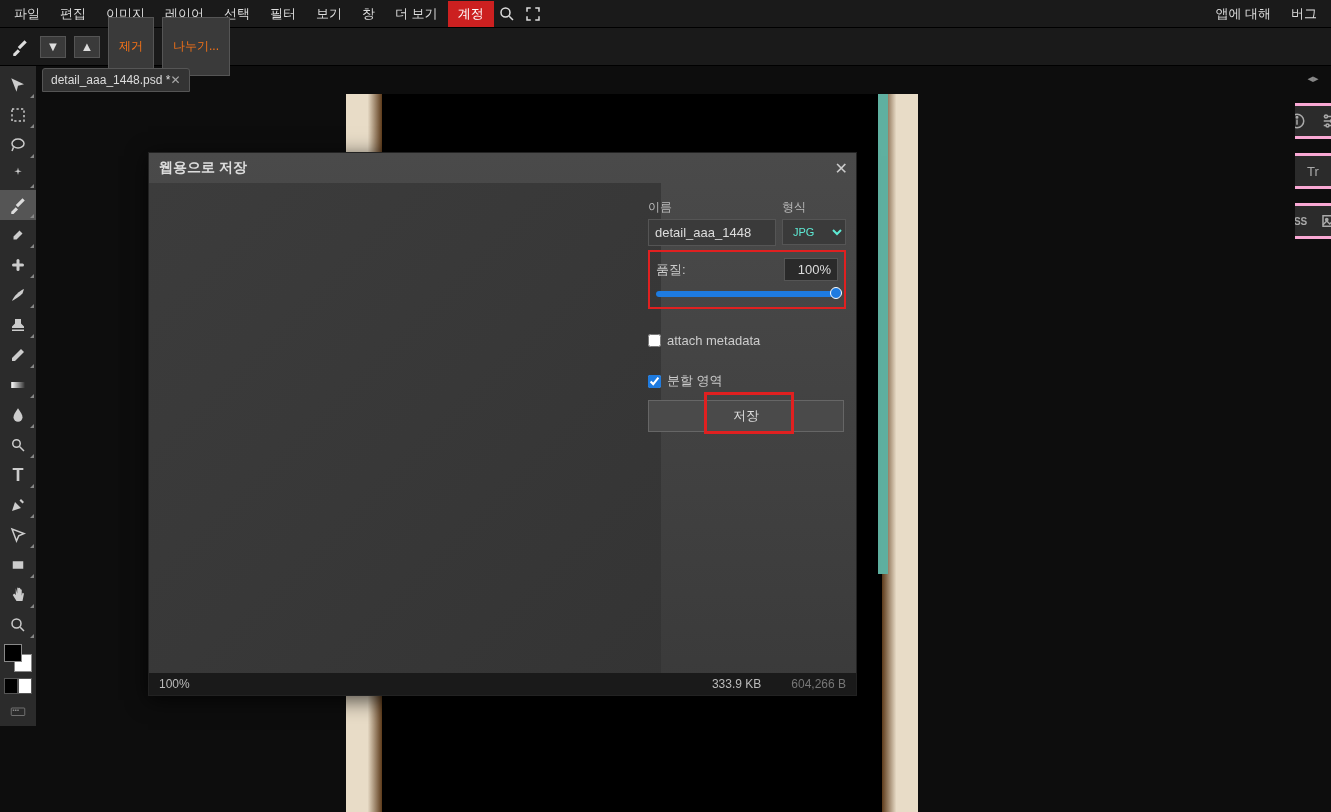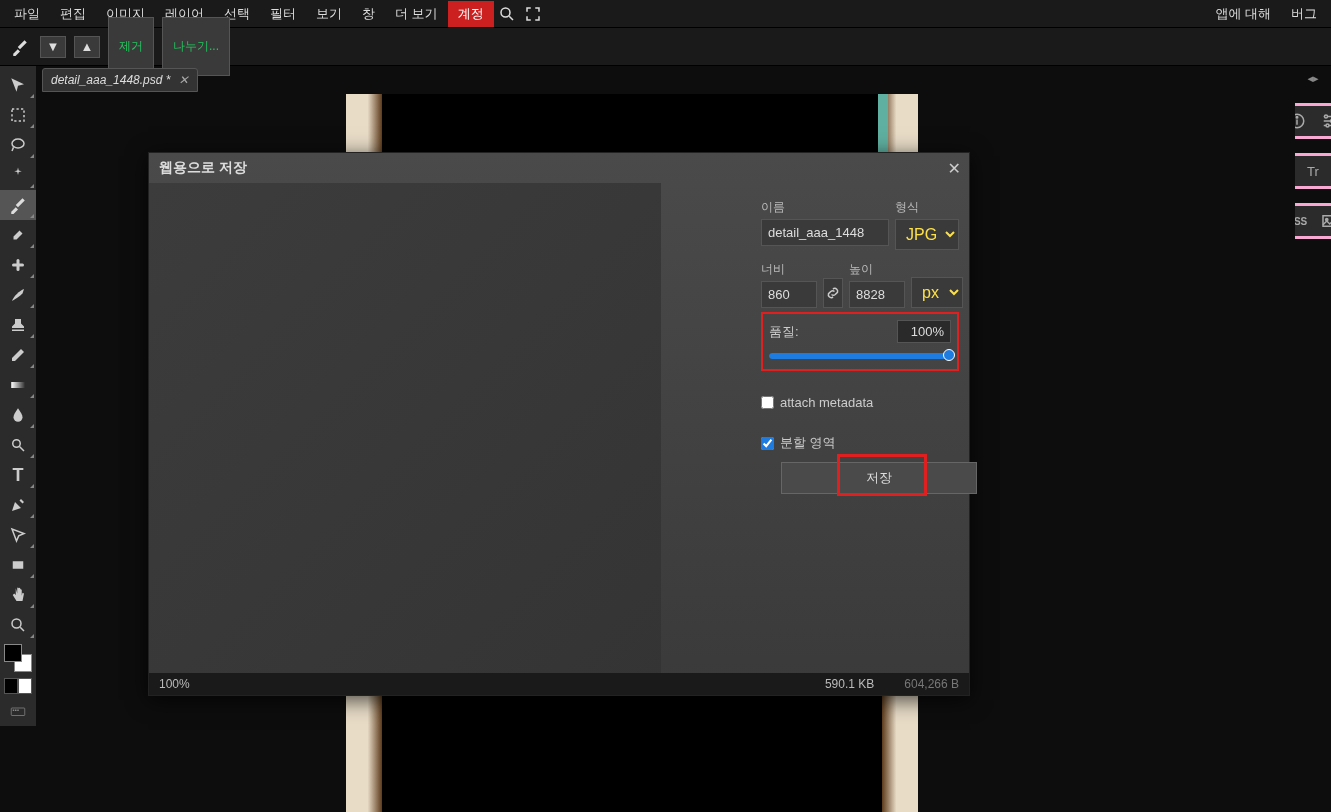--- a/index.html
+++ b/index.html
@@ -8,21 +8,21 @@
 
 .menubar { background: #1a1a1a; height: 28px; display: flex; align-items: center; padding: 0 4px; border-bottom: 1px solid #000; }
 .menubar-item { padding: 4px 10px; color: #ddd; cursor: pointer; font-size: 13px; }
 .menubar-item.highlight { background: #cc2020; color: #fff; }
 .menubar-spacer { flex: 1; }
 .menubar-icon { width: 22px; height: 22px; display: flex; align-items: center; justify-content: center; margin: 0 2px; color: #ddd; }
 
 
 .optionsbar { background: #1a1a1a; height: 38px; display: flex; align-items: center; padding: 0 8px; gap: 8px; border-bottom: 1px solid #000; }
 .opt-brush { width: 24px; height: 24px; display:flex; align-items:center; justify-content:center; }
-.opt-btn { background: #3a3a3a; border: 1px solid #555; padding: 20px 10px; color: #22c55e; font-size: 12px; cursor: pointer; }
+.opt-btn { background: #3a3a3a; border: 1px solid #555; padding: 20px 10px; color: #f97316; font-size: 12px; cursor: pointer; }
 .opt-arrow { background: #3a3a3a; border: 1px solid #555; width: 26px; height: 22px; display:flex; align-items:center; justify-content:center; color:#ddd; }
 
 
 .tools-panel { position: absolute; left: 0; top: 66px; width: 36px; background: #2b2b2b; display: flex; flex-direction: column; padding-top: 4px; }
 .tool { width: 36px; height: 30px; display: flex; align-items: center; justify-content: center; position: relative; cursor: pointer; color: #ccc; }
 .tool.active { background: #555; }
 .tool-corner { position: absolute; bottom: 2px; right: 2px; width: 0; height: 0; border-left: 4px solid transparent; border-bottom: 4px solid #888; }
 .swatch-box { width: 28px; height: 28px; margin: 4px auto; position: relative; }
 .swatch-fg { position: absolute; top: 0; left: 0; width: 18px; height: 18px; background: #000; border: 1px solid #888; }
 .swatch-bg { position: absolute; bottom: 0; right: 0; width: 18px; height: 18px; background: #fff; border: 1px solid #888; }
@@ -30,58 +30,58 @@
 .mask-mode div { flex:1; border:1px solid #555; }
 
 
 .right-panel { position: absolute; right: 0; top: 66px; width: 36px; display: flex; flex-direction: column; gap: 14px; padding-top: 6px; align-items:center; }
 .right-panel .grp { background: #2b2b2b; border: 3px solid #f9a8d4; border-radius: 8px; display:flex; }
 .right-icon { width: 32px; height: 30px; display: flex; align-items: center; justify-content: center; color: #aaa; cursor:pointer; }
 .expand-icon { align-self: center; color: #888; font-size: 11px; margin-bottom: 4px; }
 
 
 .tabbar { position: absolute; left: 42px; top: 68px; display: flex; }
-.doc-tab { background: #333; border: 1px solid #555; padding: 4px 8px; display: flex; align-items: center; gap: 8px; font-size: 12px; color: #ddd; border-radius: 3px 3px 0 0; font-style: italic; }
+.doc-tab { background: #333; border: 1px solid #555; padding: 4px 8px; display: flex; align-items: center; font-size: 12px; color: #ddd; border-radius: 3px 3px 0 0; }
 .doc-tab .close { color: #aaa; cursor: pointer; }
 
 
 .canvas-area { position: absolute; left: 36px; top: 94px; right: 36px; bottom: 0; background: #0d0d0d; overflow: hidden; }
 .canvas-doc { position: absolute; left: 310px; top: 0; width: 572px; height: 812px; }
 .canvas-frame-l { position: absolute; left: 0; top: 0; width: 36px; height: 100%; background: linear-gradient(90deg, #e8dcc7 0%, #e8dcc7 60%, #5c3a1a 100%); }
 .canvas-frame-r { position: absolute; right: 0; top: 0; width: 36px; height: 100%; background: linear-gradient(90deg, #5c3a1a 0%, #e8dcc7 40%); }
 .canvas-frame-r2 { position: absolute; right: 30px; top: 0; width: 10px; height: 480px; background: #5fb0a0; }
 .canvas-center { position: absolute; left: 36px; right: 36px; top: 0; bottom: 0; background: #000; }
 .sel-border { border: 1px dashed #aaa; position:absolute; }
 
 
-.dialog { position: absolute; left: 148px; top: 152px; width: 822px; height: 544px; background: linear-gradient(180deg, #4a4a4a, #3a3a3a); border: 1px solid #222; box-shadow: 0 4px 20px rgba(0,0,0,0.7); }
+.dialog { position: absolute; left: 148px; top: 152px; width: 709px; height: 544px; background: linear-gradient(180deg, #4a4a4a, #3a3a3a); border: 1px solid #222; box-shadow: 0 4px 20px rgba(0,0,0,0.7); }
 .dialog-title { height: 30px; display: flex; align-items: center; padding: 0 10px; color: #ddd; font-size: 14px; font-weight: bold; }
 .dialog-close { position: absolute; right: 8px; top: 6px; color: #ccc; cursor: pointer; font-size: 16px; }
 .dialog-body { position: absolute; top: 30px; left: 0; right: 0; bottom: 0; }
 .preview-pane { position: absolute; left: 0; top: 0; width: 512px; bottom: 0; background: linear-gradient(135deg, #3c3c3c, #343434); }
 .status-bar { position: absolute; bottom: 0; left: 0; right: 0; height: 22px; background: #1a1a1a; display: flex; align-items: center; padding: 0 10px; gap: 30px; color: #bbb; font-size: 12px; }
 .status-bar .s1 { }
 .status-bar .spacer { flex: 1; }
 .settings-pane { position: absolute; right: 0; top: 0; width: 218px; bottom: 22px; padding: 10px 10px; }
 .form-row { display: flex; gap: 6px; margin-bottom: 4px; }
 .form-label { font-size: 12px; color: #bbb; margin-bottom: 3px; margin-top: 6px; }
 .form-col { flex: 1; display: flex; flex-direction: column; }
 .input-text { background: #3a3a3a; border: 1px solid #555; color: #ddd; padding: 5px 6px; font-size: 13px; width: 100%; }
 .input-num { background: #3a3a3a; border: 1px solid #555; color: #ddd; padding: 5px 6px; font-size: 13px; width: 56px; text-align: left; }
-.select { background: #3a3a3a; border: 1px solid #555; color: #fde047; padding: 5px 6px; font-size: 16px; width: 64px; }
+.select { background: #3a3a3a; border: 1px solid #555; color: #5eead4; padding: 5px 6px; font-size: 11px; width: 64px; }
 .link-btn { width: 26px; height: 30px; background: #3a3a3a; border: 1px solid #555; display:flex; align-items:center; justify-content:center; color:#ddd; align-self:flex-end; }
 .quality-box { border: 2px solid #e02020; padding: 6px 6px 10px; margin-top: 0; }
 .quality-row { display: flex; justify-content: space-between; align-items: center; }
 .quality-input { background: #2a2a2a; border: 1px solid #555; color: #ddd; padding: 3px 6px; width: 54px; text-align: right; font-size: 13px; }
 .slider-track { position: relative; height: 6px; background: #2a2a2a; border-radius: 3px; margin-top: 10px; }
 .slider-fill { position: absolute; left: 0; top: 0; height: 100%; background: #1e7be0; border-radius: 3px; width: 100%; }
 .slider-thumb { position: absolute; top: -4px; width: 12px; height: 12px; border-radius: 50%; background: #1e7be0; border: 1px solid #fff; right: -4px; }
 .check-row { display: flex; align-items: center; gap: 6px; margin-top: 24px; font-size: 13px; }
 .check-row input { accent-color: #1e7be0; }
-.save-wrap { position: relative; margin-top: 10px; margin-left: 20px; }
+.save-wrap { position: relative; margin-top: 10px; }
 .save-wrap .save-btn-full { background: #4a4a4a; border: 1px solid #666; color: #ddd; padding: 6px 0; text-align:center; width: 196px; font-size:13px; cursor:pointer; }
 .save-wrap .red-box { position:absolute; left: 56px; top:-8px; width: 90px; height: 42px; border: 3px solid #e02020; pointer-events:none; }
 
 svg { width: 18px; height: 18px; }
 </style>
 </head>
 <body>
 
 <div class="menubar">
   <div class="menubar-item">파일</div>
@@ -329,53 +329,34 @@
 </div>
 
 <div class="dialog">
   <div class="dialog-title">웹용으로 저장</div>
   <div class="dialog-close">✕</div>
   <div class="dialog-body">
     <div class="preview-pane"></div>
     <div class="status-bar">
       <span class="s1">100%</span>
       <span class="spacer"></span>
-      <span>590.1 KB</span>
+      <span>333.9 KB</span>
       <span style="color:#777">604,266 B</span>
     </div>
     <div class="settings-pane">
       <div class="form-row">
         <div class="form-col" style="flex:2">
           <div class="form-label">이름</div>
           <input class="input-text" value="detail_aaa_1448" style="">
         </div>
         <div class="form-col" style="flex:1">
           <div class="form-label">형식</div>
           <select class="select"><option>JPG</option></select>
         </div>
       </div>
-      <div class="form-row" style="align-items:flex-end;">
-        <div class="form-col" style="flex:0 0 56px">
-          <div class="form-label">너비</div>
-          <input class="input-num" value="860" style="">
-        </div>
-        <div class="link-btn">
-          <svg viewBox="0 0 24 24" fill="none" stroke="#ccc" stroke-width="2">
-              <path d="M10 14a4 4 0 005 0l3-3a4 4 0 00-5-5l-1 1M14 10a4 4 0 00-5 0l-3 3a4 4 0 005 5l1-1"></path>
-            </svg>
-        </div>
-        <div class="form-col" style="flex:0 0 56px">
-          <div class="form-label">높이</div>
-          <input class="input-num" value="8828" style="">
-        </div>
-        <div class="form-col" style="flex:1">
-          <div class="form-label">&nbsp;</div>
-          <select class="select" style="width:52px"><option>px</option></select>
-        </div>
-      </div>
 
       <div class="quality-box">
         <div class="quality-row">
           <span>품질:</span>
           <input class="quality-input" value="100%" style="">
         </div>
         <div class="slider-track">
           <div class="slider-fill"></div>
           <div class="slider-thumb"></div>
         </div>

